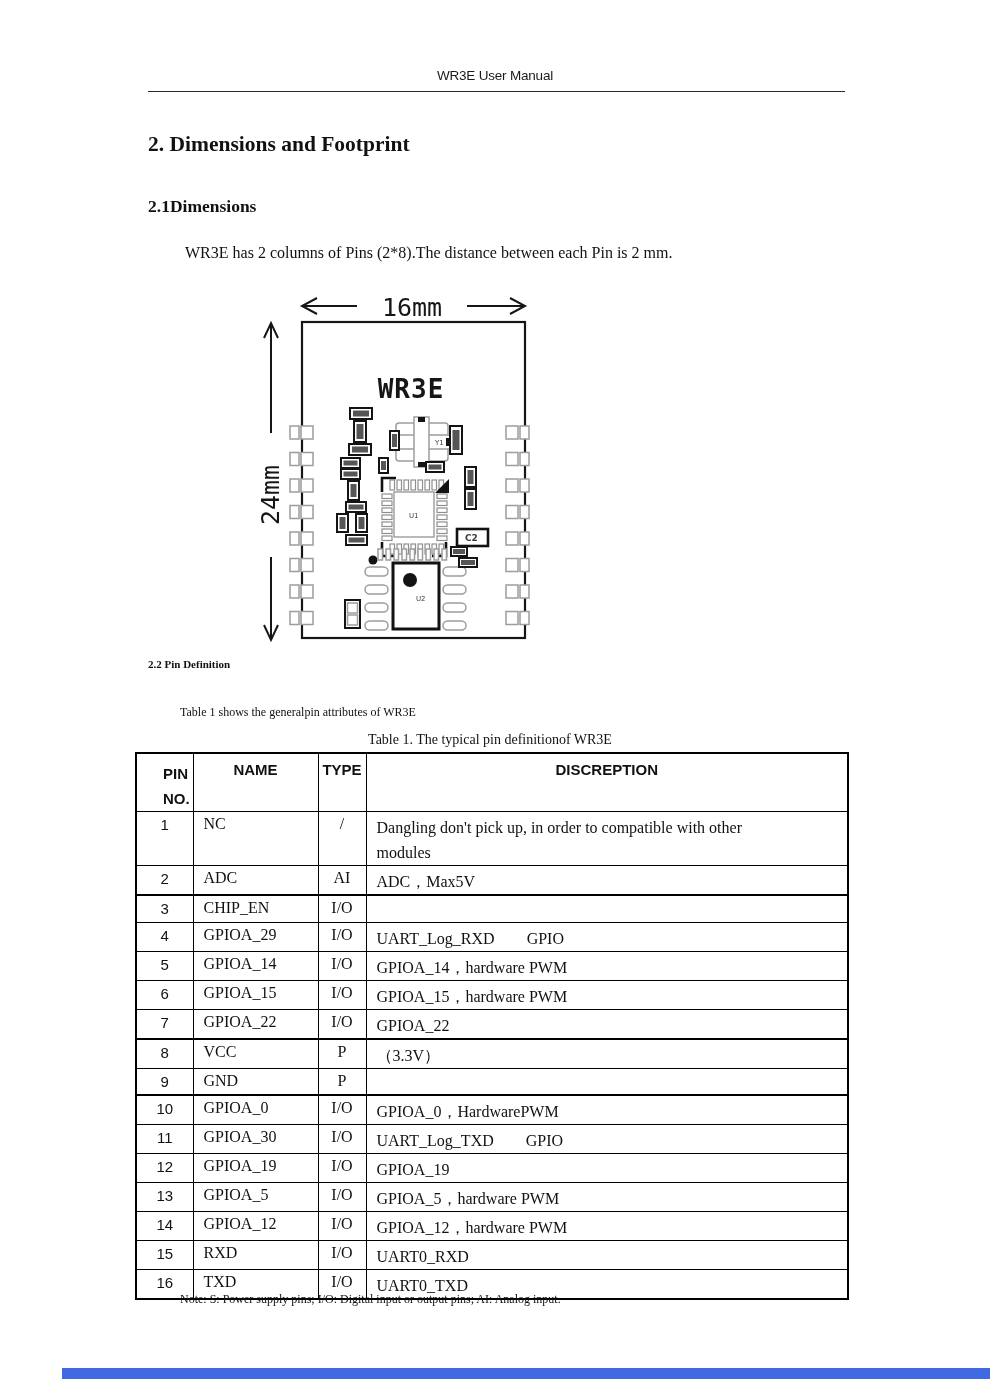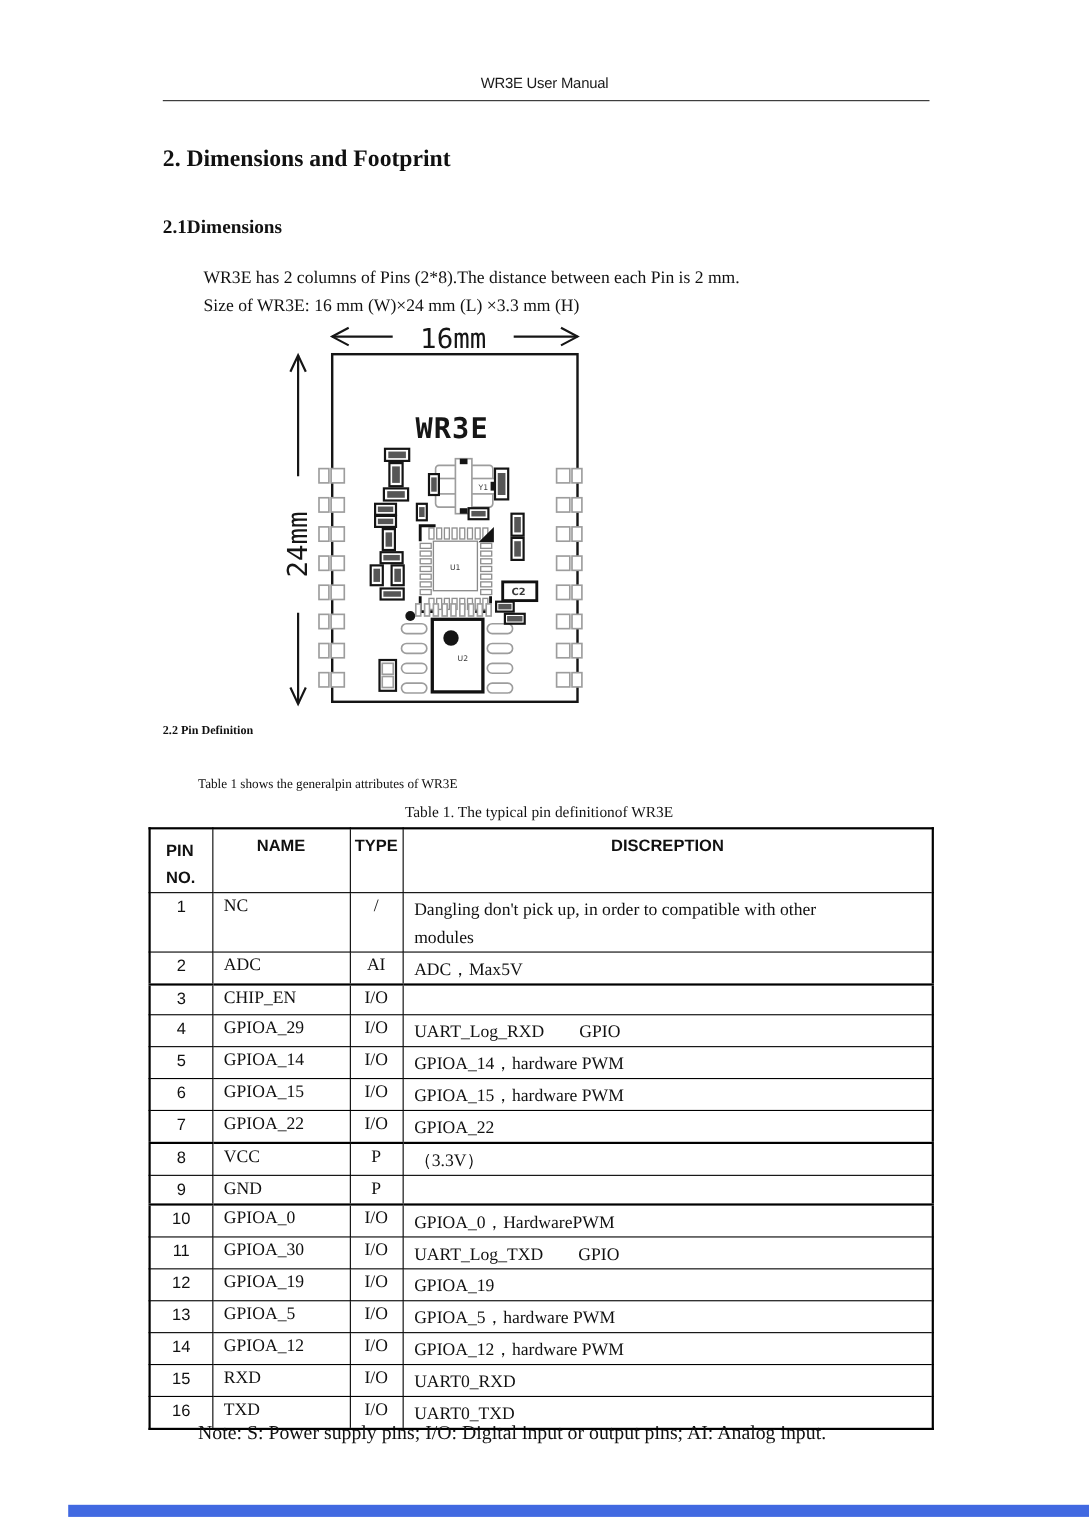--- a/index.html
+++ b/index.html
@@ -20,21 +20,21 @@
   #header-rule { top:91px; left:148px; width:697px; height:0; border-top:1.6px solid #2a2a2a; }
 
   
   #section-title { top:132px; left:148px; font-size:21.5px; font-weight:bold; }
   #sub1-title    { top:196px; left:148px; font-size:17.5px; font-weight:bold; }
   #para1 { top:244px; left:185px; font-size:16px; }
   #para2 { top:270px; left:185px; font-size:16px; }
   #sub2-title    { top:658px; left:148px; font-size:11px; font-weight:bold; }
   #table-intro   { top:705px; left:180px; font-size:12px; }
   #table-caption { top:732px; left:135px; width:710px; text-align:center; font-size:14px; }
-  #note-text     { top:1292px; left:180px; font-size:18px; }
+  #note-text     { top:1292px; left:180px; font-size:12px; }
 
   
   #diagram { top:295px; left:253px; width:292px; height:352px; }
   #diagram svg { display:block; }
   .dimline { stroke:#161616; stroke-width:2; fill:none; }
   .dimtext { font-family:"DejaVu Sans Mono", monospace; font-size:25px; fill:#161616; }
   .modname { font-family:"DejaVu Sans Mono", monospace; font-size:26px; font-weight:bold; fill:#161616; letter-spacing:1px; }
   .reftext { font-family:"DejaVu Sans", sans-serif; font-size:7px; fill:#3a3a3a; }
   .pad  { fill:#ffffff; stroke:#9d9d9d; stroke-width:1.5; }
   .ring { fill:#ffffff; stroke:#8f8f8f; stroke-width:1.2; }
@@ -50,21 +50,21 @@
   col.w-type { width:48px; }
   col.w-desc { width:482px; }
   th, td { border:1px solid #000; }
   table { border:2.5px solid #000; }
   thead tr { height:53px; }
   tbody tr { height:27px; }
   th {
     font-family:"Liberation Sans", sans-serif; font-size:15px; font-weight:bold;
     vertical-align:top; padding-top:7px; text-align:center; letter-spacing:0;
   }
-  th.h-pin { text-align:left; padding-left:14px; line-height:25px; }
+  th.h-pin { text-align:left; padding-left:26px; line-height:25px; }
   td { font-size:16px; }
   td.c-pin  { font-family:"Liberation Sans", sans-serif; font-size:15px; text-align:center; vertical-align:top; padding-top:4px; }
   td.c-name { padding-left:10px; vertical-align:top; padding-top:3px; }
   td.c-type { text-align:center; vertical-align:top; padding-top:3px; }
   td.c-desc { padding-left:10px; padding-right:6px; vertical-align:top; padding-top:3px; white-space:pre-wrap; line-height:25px; }
   tr.thick td { border-top-width:2.5px; }
 
   
   #bottom-accent-bar { top:1368px; left:62px; width:928px; height:11px; background:#4169e1; }
 </style>
@@ -72,21 +72,20 @@
 <body>
 
 <div id="page" style="background: rgb(255, 255, 255);">
 
   <div class="abs" id="doc-header">WR3E User Manual</div>
   <div class="abs" id="header-rule"></div>
 
   <div class="abs" id="section-title">2. Dimensions and Footprint</div>
   <div class="abs" id="sub1-title">2.1Dimensions</div>
   <div class="abs" id="para1">WR3E has 2 columns of Pins (2*8).The distance between each Pin is 2 mm.</div>
-  <div class="abs" id="para2">Size of WR3E: 16 mm (W)×24 mm (L) ×3.3 mm (H)</div>
 
   <div class="abs" id="diagram">
     <svg width="292" height="352" viewBox="0 0 292 352">
 
       <g>
         <line class="dimline" x1="49" y1="11" x2="104" y2="11"></line>
         <line class="dimline" x1="214" y1="11" x2="272" y2="11"></line>
         <polyline class="dimline" points="64,3 49,11 64,19"></polyline>
         <polyline class="dimline" points="257,3 272,11 257,19"></polyline>
         <text class="dimtext" x="159" y="21" text-anchor="middle">16mm</text>

